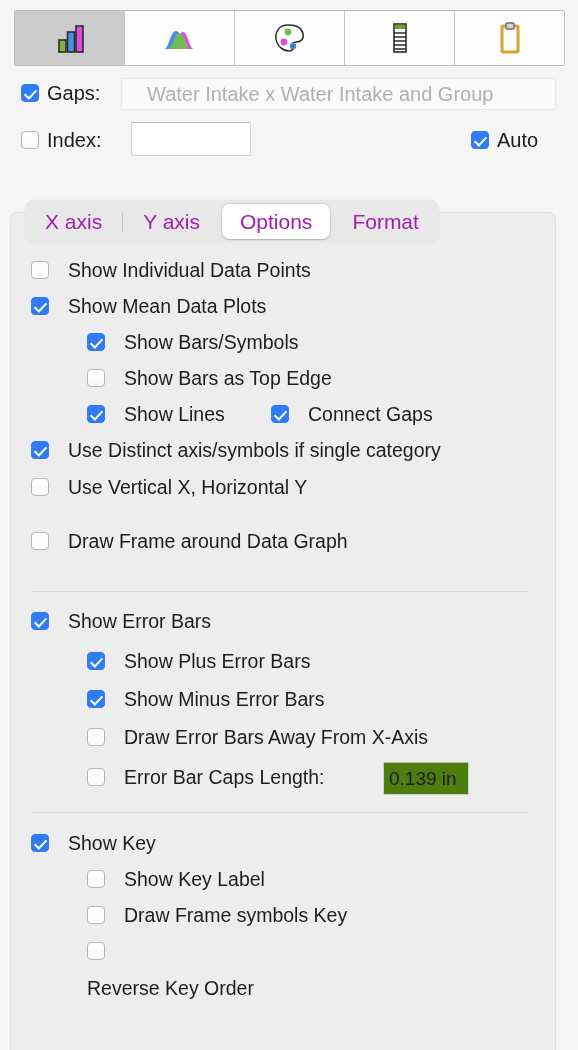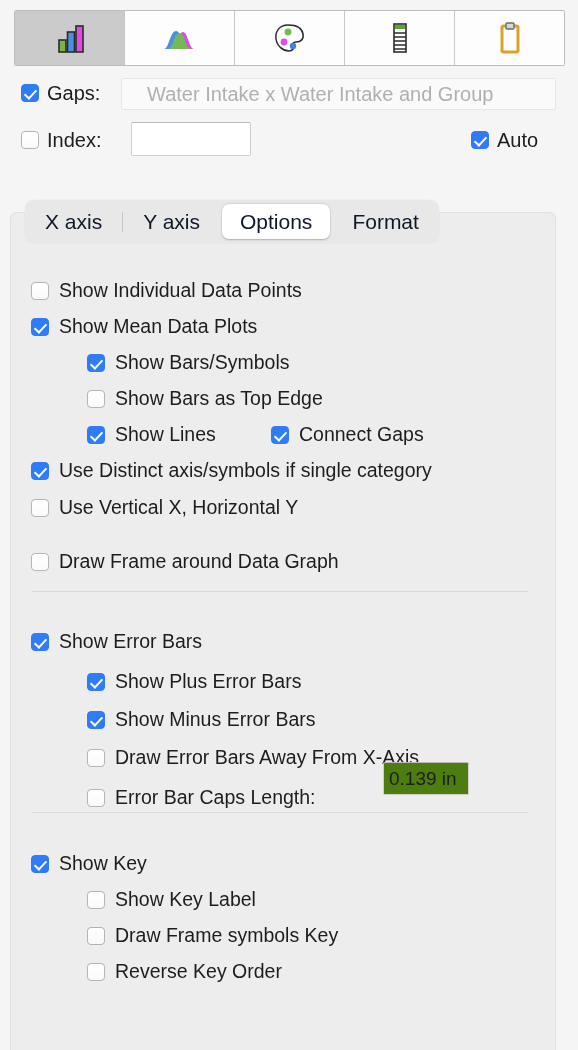--- a/index.html
+++ b/index.html
@@ -150,43 +150,41 @@
     box-shadow: 0 0 0 0.5px rgba(0,0,0,0.04);
   }
   .tab {
     position: relative;
     height: 35px;
     display: flex;
     align-items: center;
     justify-content: center;
     padding: 0 18px;
     font-size: 21px;
-    color: #0f172a;
+    color: #a21caf;
     border-radius: 7px;
     margin: 0 2px;
     white-space: nowrap;
   }
   .tab.active {
     background: #ffffff;
     box-shadow: 0 0.5px 2px rgba(0,0,0,0.22), 0 0 0 0.5px rgba(0,0,0,0.06);
   }
   .tab-sep {
     width: 1px;
     height: 20px;
     background: #c6c6c6;
     flex: 0 0 auto;
   }
 
   
   .opt {
     position: absolute;
     display: flex;
-    align-items: center;
-    gap: 10px;
-    margin-top: 20px;
+    gap: 19px;
   }
   .opt .lbl { font-size: 19.5px; }
 
   .sep {
     position: absolute;
     left: 32px;
     width: 496px;
     height: 1px;
     background: #d8d8d8;
   }
@@ -367,16 +365,16 @@
 <div class="opt" style="left:87px; top:870px;">
   <span class="cb"></span>
   <span class="lbl">Show Key Label</span>
 </div>
 
 <div class="opt" style="left:87px; top:906px;">
   <span class="cb"></span>
   <span class="lbl">Draw Frame symbols Key</span>
 </div>
 
-<div class="opt" style="left:87px; top:942px;">
+<div class="opt" style="left:87px; top:942px;flex-direction:column;">
   <span class="cb"></span>
   <span class="lbl">Reverse Key Order</span>
 </div>
 
 </body></html>

